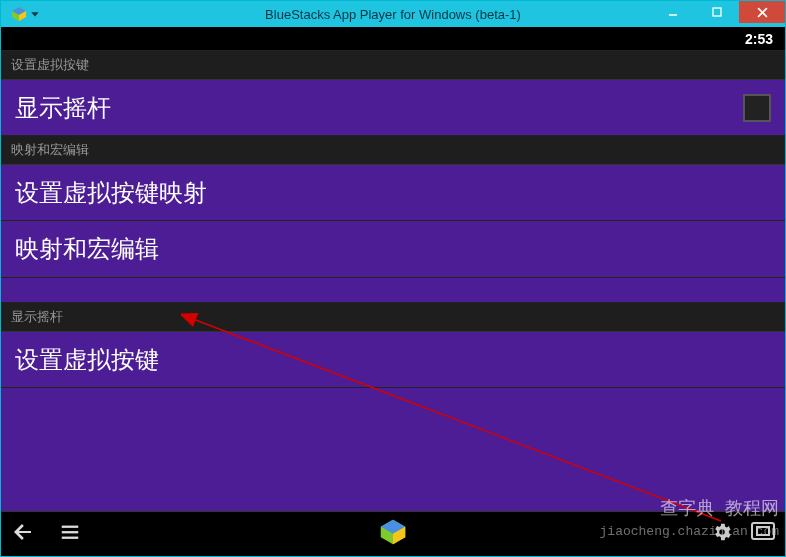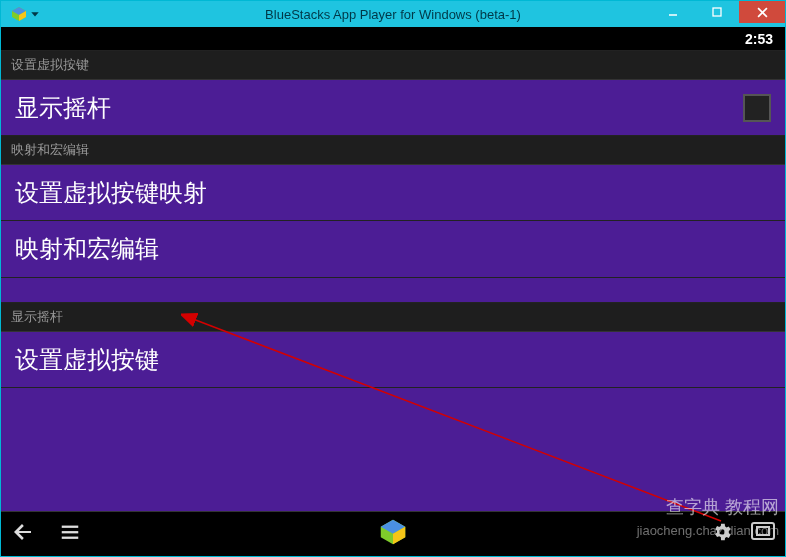--- a/index.html
+++ b/index.html
@@ -142,21 +142,21 @@
       top: 310px;
       z-index: 10;
     }
     .watermark {
       position: absolute;
       right: 6px;
       bottom: 16px;
       text-align: right;
       color: rgba(255,255,255,0.6);
       font-size: 18px;
-      font-family: Liberation Sans, sans-serif;
+      font-family: Liberation Mono, monospace;
       pointer-events: none;
       z-index: 20;
     }
     .watermark-sub {
       font-size: 13px;
       color: rgba(200,200,200,0.55);
     }
   </style>
 </head>
 <body>

